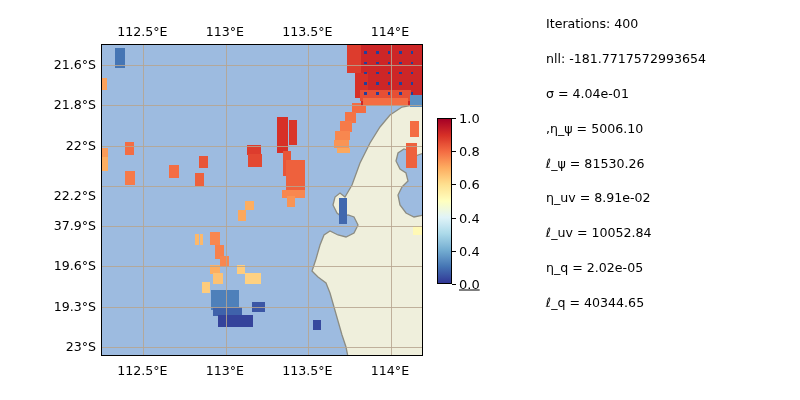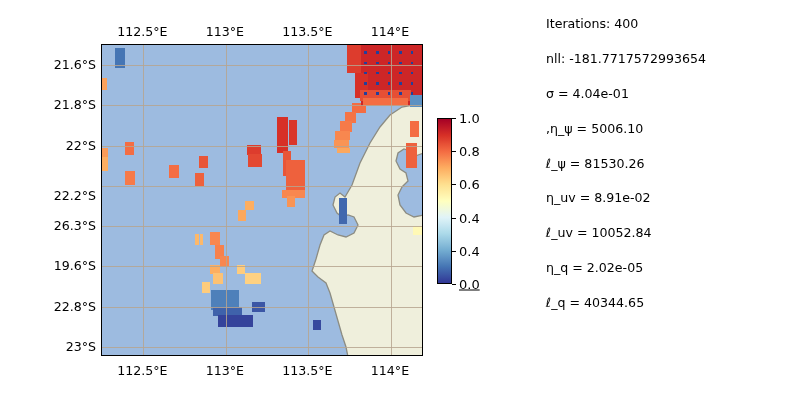--- a/index.html
+++ b/index.html
@@ -195,23 +195,23 @@
       <div class="xlab" style="left: 142.282px; top: 363px;">112.5°E</div>
       <div class="xlab" style="left: 224.846px; top: 363px;">113°E</div>
       <div class="xlab" style="left: 307.41px; top: 363px;">113.5°E</div>
       <div class="xlab" style="left: 389.974px; top: 363px;">114°E</div>
     </div>
   <div id="map-ylabels">
       <div class="ylab" style="top: 64.129px; left: 28px; width: 68px;">21.6°S</div>
       <div class="ylab" style="top: 104.387px; left: 28px; width: 68px;">21.8°S</div>
       <div class="ylab" style="top: 144.645px; left: 28px; width: 68px;">22°S</div>
       <div class="ylab" style="top: 195px; left: 28px; width: 68px;">22.2°S</div>
-      <div class="ylab" style="top: 225.161px; left: 28px; width: 68px;">26.3°S</div>
+      <div class="ylab" style="top: 225.161px; left: 28px; width: 68px;">37.9°S</div>
       <div class="ylab" style="top: 265.419px; left: 28px; width: 68px;">19.6°S</div>
-      <div class="ylab" style="top: 305.677px; left: 28px; width: 68px;">22.8°S</div>
+      <div class="ylab" style="top: 305.677px; left: 28px; width: 68px;">19.3°S</div>
       <div class="ylab" style="top: 345.935px; left: 28px; width: 68px;">23°S</div>
     </div>
 
   <div id="colorbar-axes">
     <div id="cbar-grad" style="background: linear-gradient(to top, rgb(49, 54, 149) 0%, rgb(54, 70, 157) 2.5%, rgb(59, 86, 165) 5%, rgb(64, 101, 172) 7.5%, rgb(69, 117, 180) 10%, rgb(81, 131, 187) 12.5%, rgb(93, 145, 195) 15%, rgb(104, 159, 202) 17.5%, rgb(116, 173, 209) 20%, rgb(130, 184, 215) 22.5%, rgb(144, 195, 221) 25%, rgb(157, 206, 227) 27.5%, rgb(171, 217, 233) 30%, rgb(184, 224, 237) 32.5%, rgb(198, 230, 241) 35%, rgb(211, 237, 244) 37.5%, rgb(224, 243, 248) 40%, rgb(232, 246, 234) 42.5%, rgb(240, 249, 220) 45%, rgb(247, 252, 205) 47.5%, rgb(255, 255, 191) 50%, rgb(255, 247, 179) 52.5%, rgb(255, 239, 167) 55%, rgb(254, 232, 156) 57.5%, rgb(254, 224, 144) 60%, rgb(254, 212, 132) 62.5%, rgb(254, 199, 120) 65%, rgb(253, 186, 109) 67.5%, rgb(253, 174, 97) 70%, rgb(251, 158, 90) 72.5%, rgb(249, 142, 82) 75%, rgb(246, 125, 75) 77.5%, rgb(244, 109, 67) 80%, rgb(237, 94, 60) 82.5%, rgb(230, 79, 53) 85%, rgb(222, 63, 46) 87.5%, rgb(215, 48, 39) 90%, rgb(203, 36, 39) 92.5%, rgb(190, 24, 39) 95%, rgb(178, 12, 38) 97.5%, rgb(165, 0, 38) 100%);"></div>
   </div>
   <div id="cbar-ticks">
       <div class="cb-tick" style="left: 452px; top: 284px;"></div>
       <div class="cb-lab" style="left: 459px; top: 284px; text-decoration: underline;">0.0</div>
       <div class="cb-tick" style="left: 452px; top: 250.8px;"></div>

